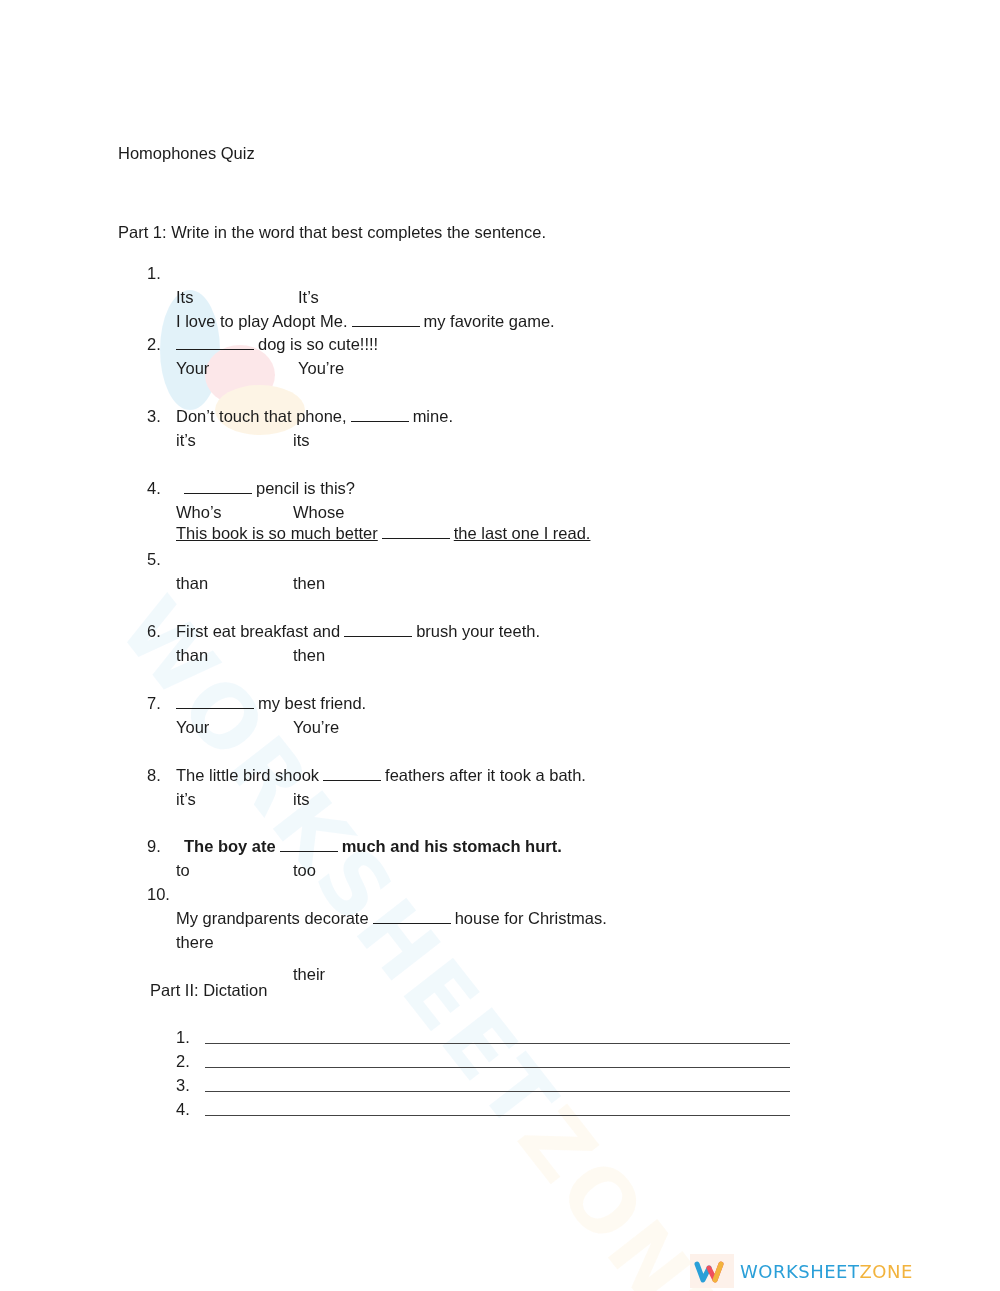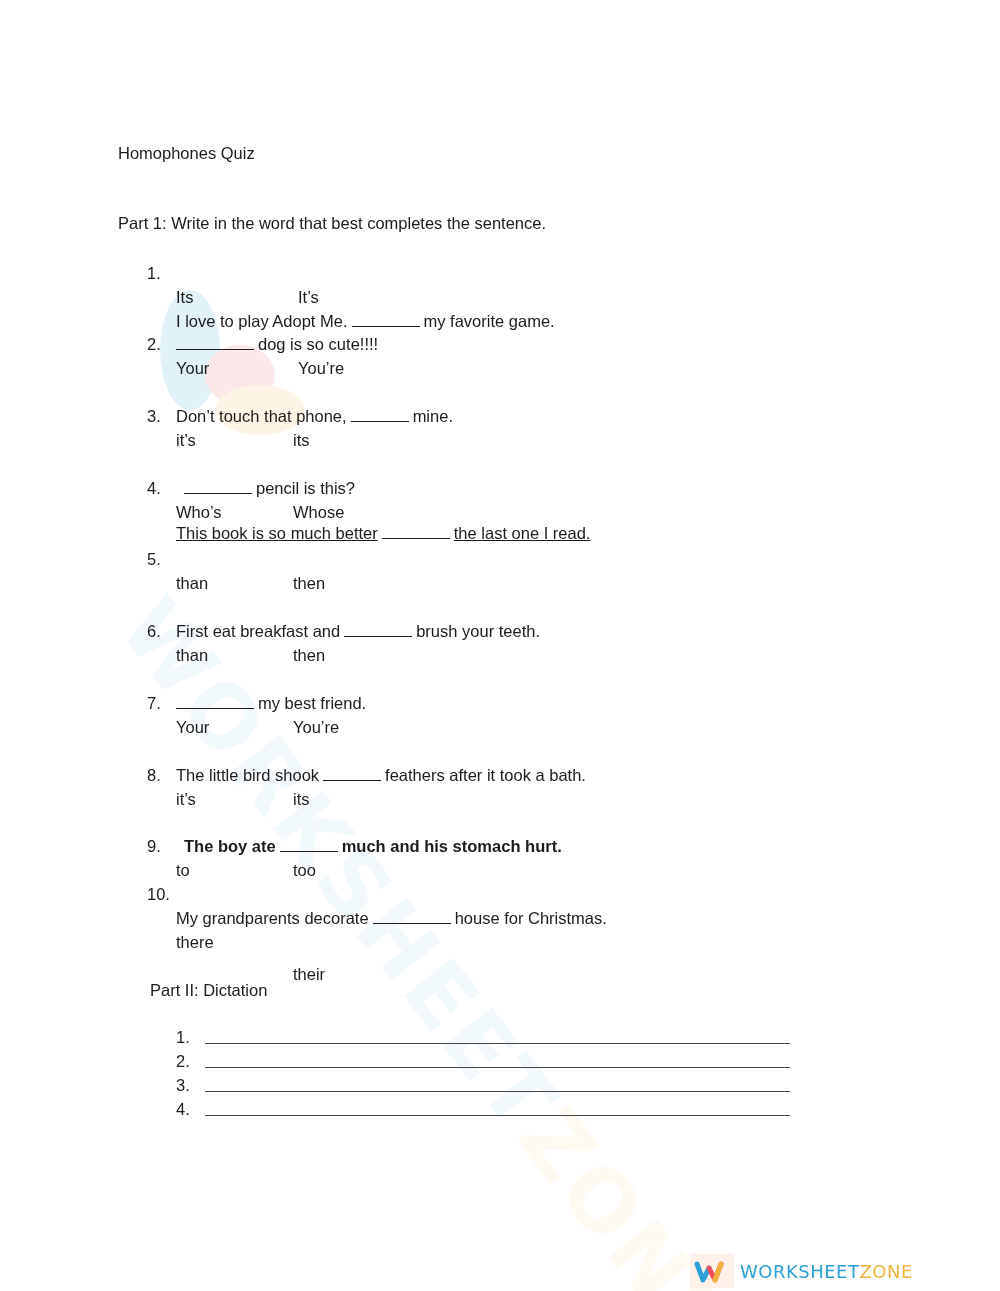--- a/index.html
+++ b/index.html
@@ -28,21 +28,21 @@
 
 <svg class="wm-logo" viewBox="0 0 170 150">
   <ellipse cx="40" cy="60" rx="30" ry="60" fill="#2a9fd8"></ellipse>
   <ellipse cx="90" cy="85" rx="35" ry="30" fill="#ef4f5e"></ellipse>
   <ellipse cx="110" cy="120" rx="45" ry="25" fill="#f2b33d"></ellipse>
 </svg>
 <div class="watermark"><span class="wm-a">WORKSHEET</span><span class="wm-b">ZONE</span></div>
 
 <div class="abs" style="left:118px; top:143px;">Homophones Quiz</div>
 
-<div class="abs" style="left:118px; top:213px;">Part 1: Write in the word that best completes the sentence.</div>
+<div class="abs" style="left:118px; top:222px;">Part 1: Write in the word that best completes the sentence.</div>
 
 <div id="questions">
     <div class="abs" style="left: 147px; top: 263px;">1.</div>
     <div class="abs" style="left: 176px; top: 263px; margin-top: 48px;"><span>I love to play Adopt Me.</span><span class="blank" style="width: 68px;"></span><span>my favorite game.</span></div>
     <div class="abs" style="left: 176px; top: 287px;">Its</div>
     <div class="abs" style="left: 298px; top: 287px;">It’s</div>
     <div class="abs" style="left: 147px; top: 334px;">2.</div>
     <div class="abs" style="left: 176px; top: 334px;"><span class="blank" style="width: 78px; margin-left: 0px;"></span><span>dog is so cute!!!!</span></div>
     <div class="abs" style="left: 176px; top: 358px;">Your</div>
     <div class="abs" style="left: 298px; top: 358px;">You’re</div>

